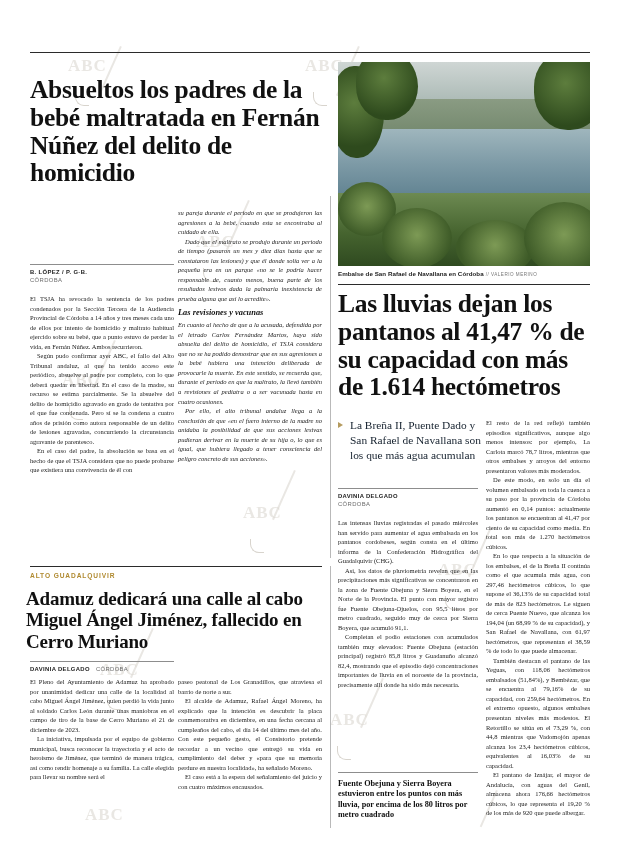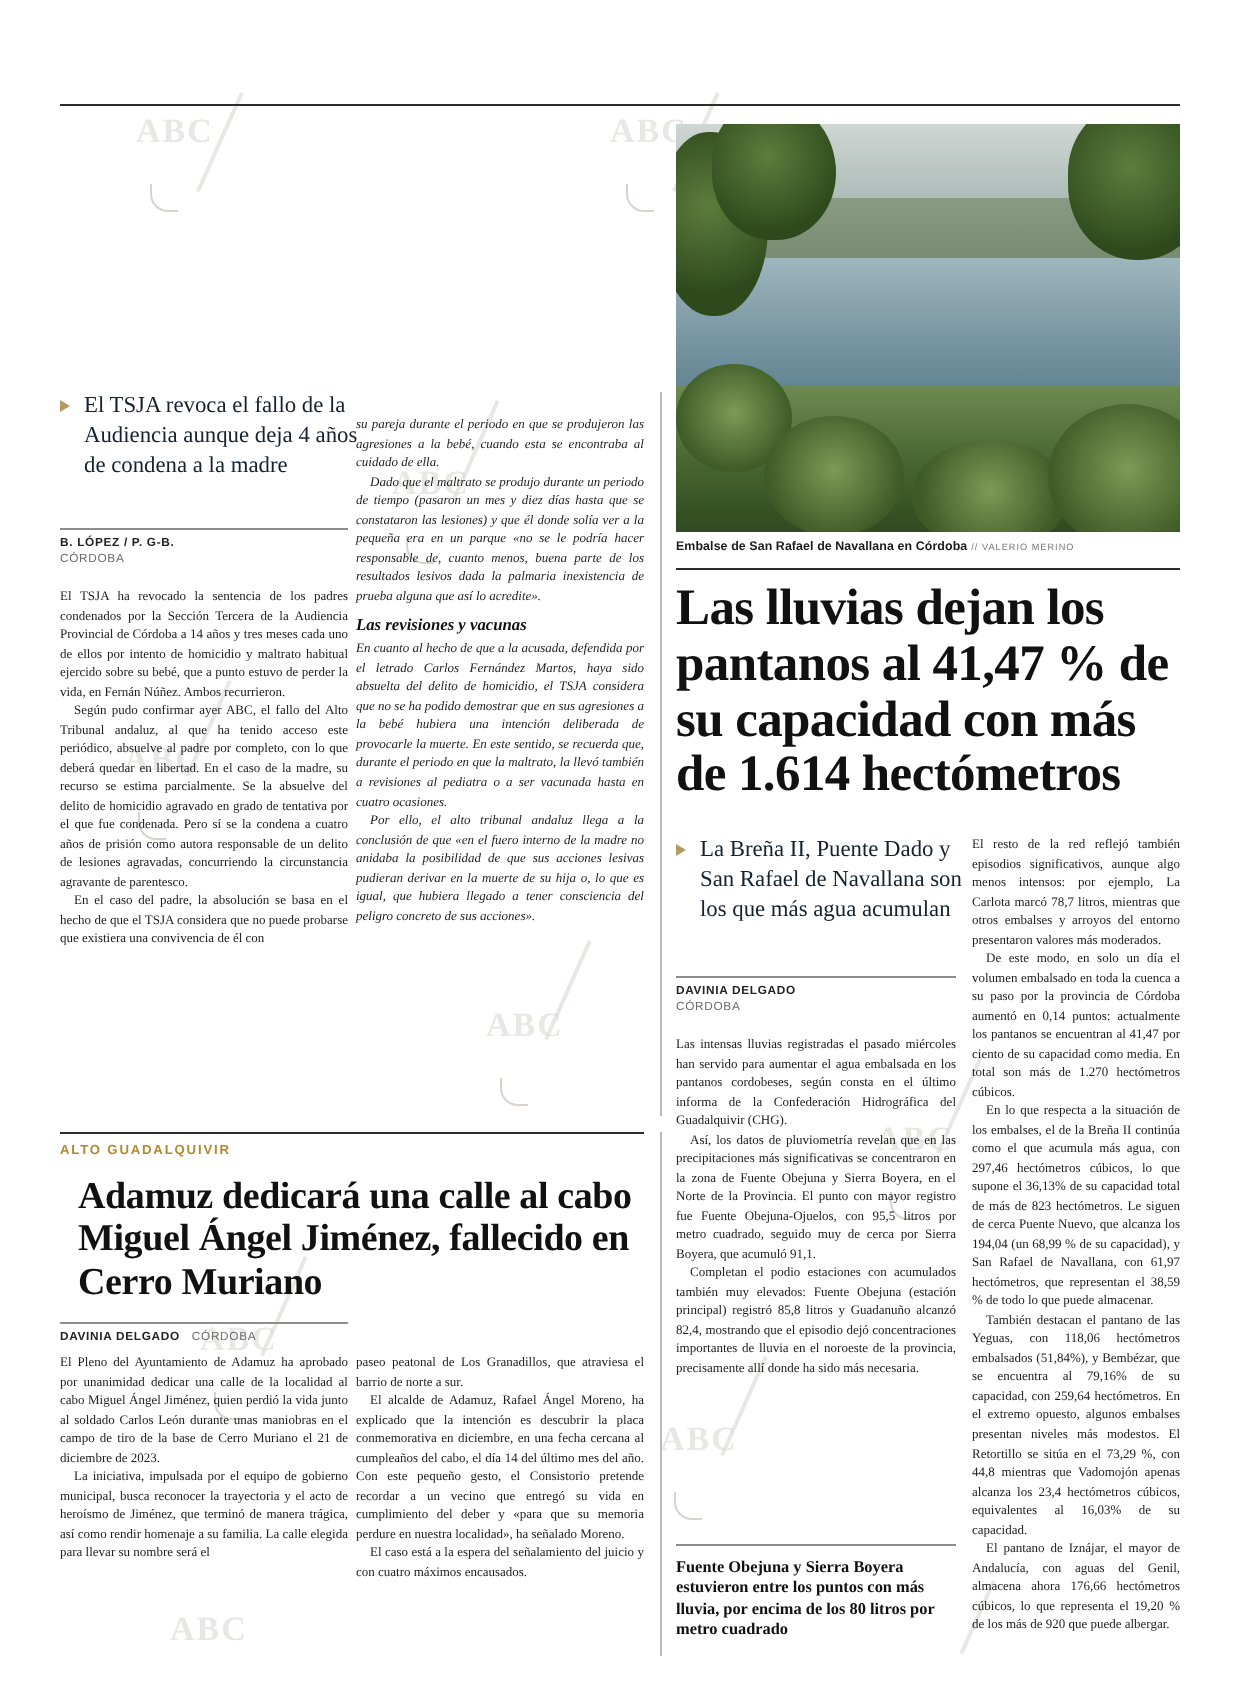--- a/index.html
+++ b/index.html
@@ -310,25 +310,24 @@
   <div class="wm" style="left:85px; top:805px;">
     <span class="abc">ABC</span>
   </div>
   <div class="wm" style="left:468px; top:790px;">
     <div class="slash" style="height:40px; left:28px; top:0; transform:rotate(24deg);"></div>
   </div>
 
 
   <div class="rule" style="left:30px; top:52px; width:560px; height:1.1px;"></div>
 
-
-  <div class="summary" style="position:absolute; left:30px; top:196px; width:144px;">
-    <span class="tri"></span>
-    <span>El TSJA revoca el fallo de la Audiencia aunque deja 4 años de condena a la madre</span>
-  </div>
+  <div style="position:absolute; left:30px; top:76px; width:292px;">
+    <h1 class="headline">Absueltos los padres de la bebé maltratada en Fernán Núñez del delito de homicidio</h1>
+  </div>
+
 
   <div class="rule thin" style="left:30px; top:264px; width:144px;"></div>
 
   <div class="byline" style="position:absolute; left:30px; top:269px; width:144px;">
     <span>B. LÓPEZ / P. G-B.</span>
     <span class="place">CÓRDOBA</span>
   </div>
 
   <div class="col" style="position:absolute; left:30px; top:294px; width:144px;">
     <p>El TSJA ha revocado la sentencia de los padres condenados por la Sección Tercera de la Audiencia Provincial de Córdoba a 14 años y tres meses cada uno de ellos por intento de homicidio y maltrato habitual ejercido sobre su bebé, que a punto estuvo de perder la vida, en Fernán Núñez. Ambos recurrieron.</p>
@@ -396,21 +395,21 @@
     <p>De este modo, en solo un día el volumen embalsado en toda la cuenca a su paso por la provincia de Córdoba aumentó en 0,14 puntos: actualmente los pantanos se encuentran al 41,47 por ciento de su capacidad como media. En total son más de 1.270 hectómetros cúbicos.</p>
     <p>En lo que respecta a la situación de los embalses, el de la Breña II continúa como el que acumula más agua, con 297,46 hectómetros cúbicos, lo que supone el 36,13% de su capacidad total de más de 823 hectómetros. Le siguen de cerca Puente Nuevo, que alcanza los 194,04 (un 68,99 % de su capacidad), y San Rafael de Navallana, con 61,97 hectómetros, que representan el 38,59 % de todo lo que puede almacenar.</p>
     <p>También destacan el pantano de las Yeguas, con 118,06 hectómetros embalsados (51,84%), y Bembézar, que se encuentra al 79,16% de su capacidad, con 259,64 hectómetros. En el extremo opuesto, algunos embalses presentan niveles más modestos. El Retortillo se sitúa en el 73,29 %, con 44,8 mientras que Vadomojón apenas alcanza los 23,4 hectómetros cúbicos, equivalentes al 16,03% de su capacidad.</p>
     <p>El pantano de Iznájar, el mayor de Andalucía, con aguas del Genil, almacena ahora 176,66 hectómetros cúbicos, lo que representa el 19,20 % de los más de 920 que puede albergar.</p>
   </div>
 
   <div class="rule" style="left:30px; top:566px; width:292px; height:1.1px;"></div>
 
   <div class="kicker" style="position:absolute; left:30px; top:572px;">ALTO GUADALQUIVIR</div>
 
-  <div style="position:absolute; left:39px; top:588px; width:292px;">
+  <div style="position:absolute; left:26px; top:588px; width:292px;">
     <h2 class="headline-sm">Adamuz dedicará una calle al cabo Miguel Ángel Jiménez, fallecido en Cerro Muriano</h2>
   </div>
 
   <div class="rule thin" style="left:30px; top:661px; width:144px;"></div>
   <div class="byline byline-inline" style="position:absolute; left:30px; top:666px; width:144px;">
     <span>DAVINIA DELGADO</span>
     <span class="place">CÓRDOBA</span>
   </div>
 
   <div class="col" style="position:absolute; left:30px; top:677px; width:144px;">

